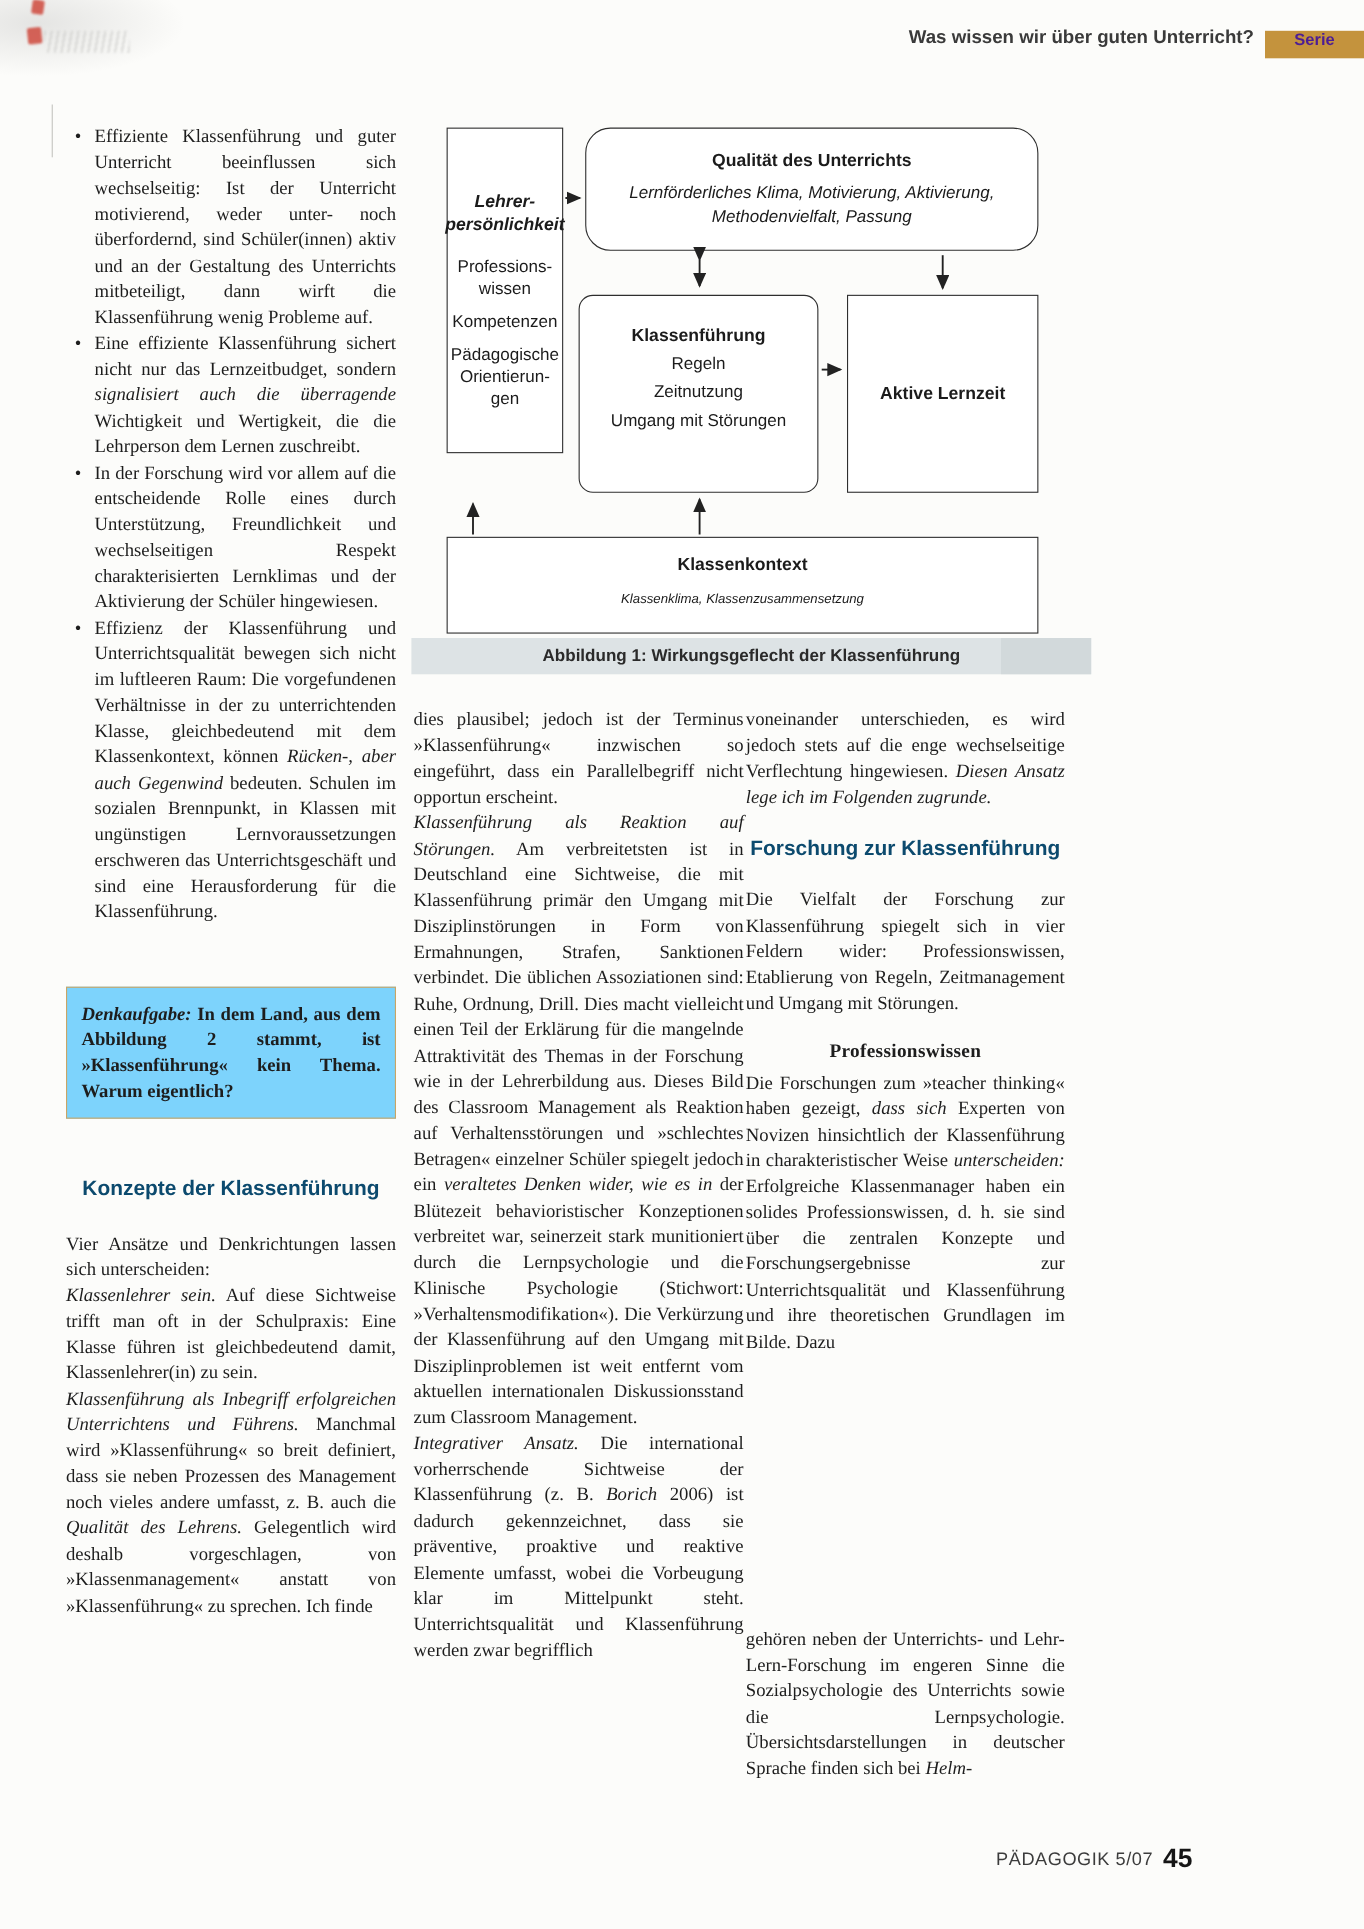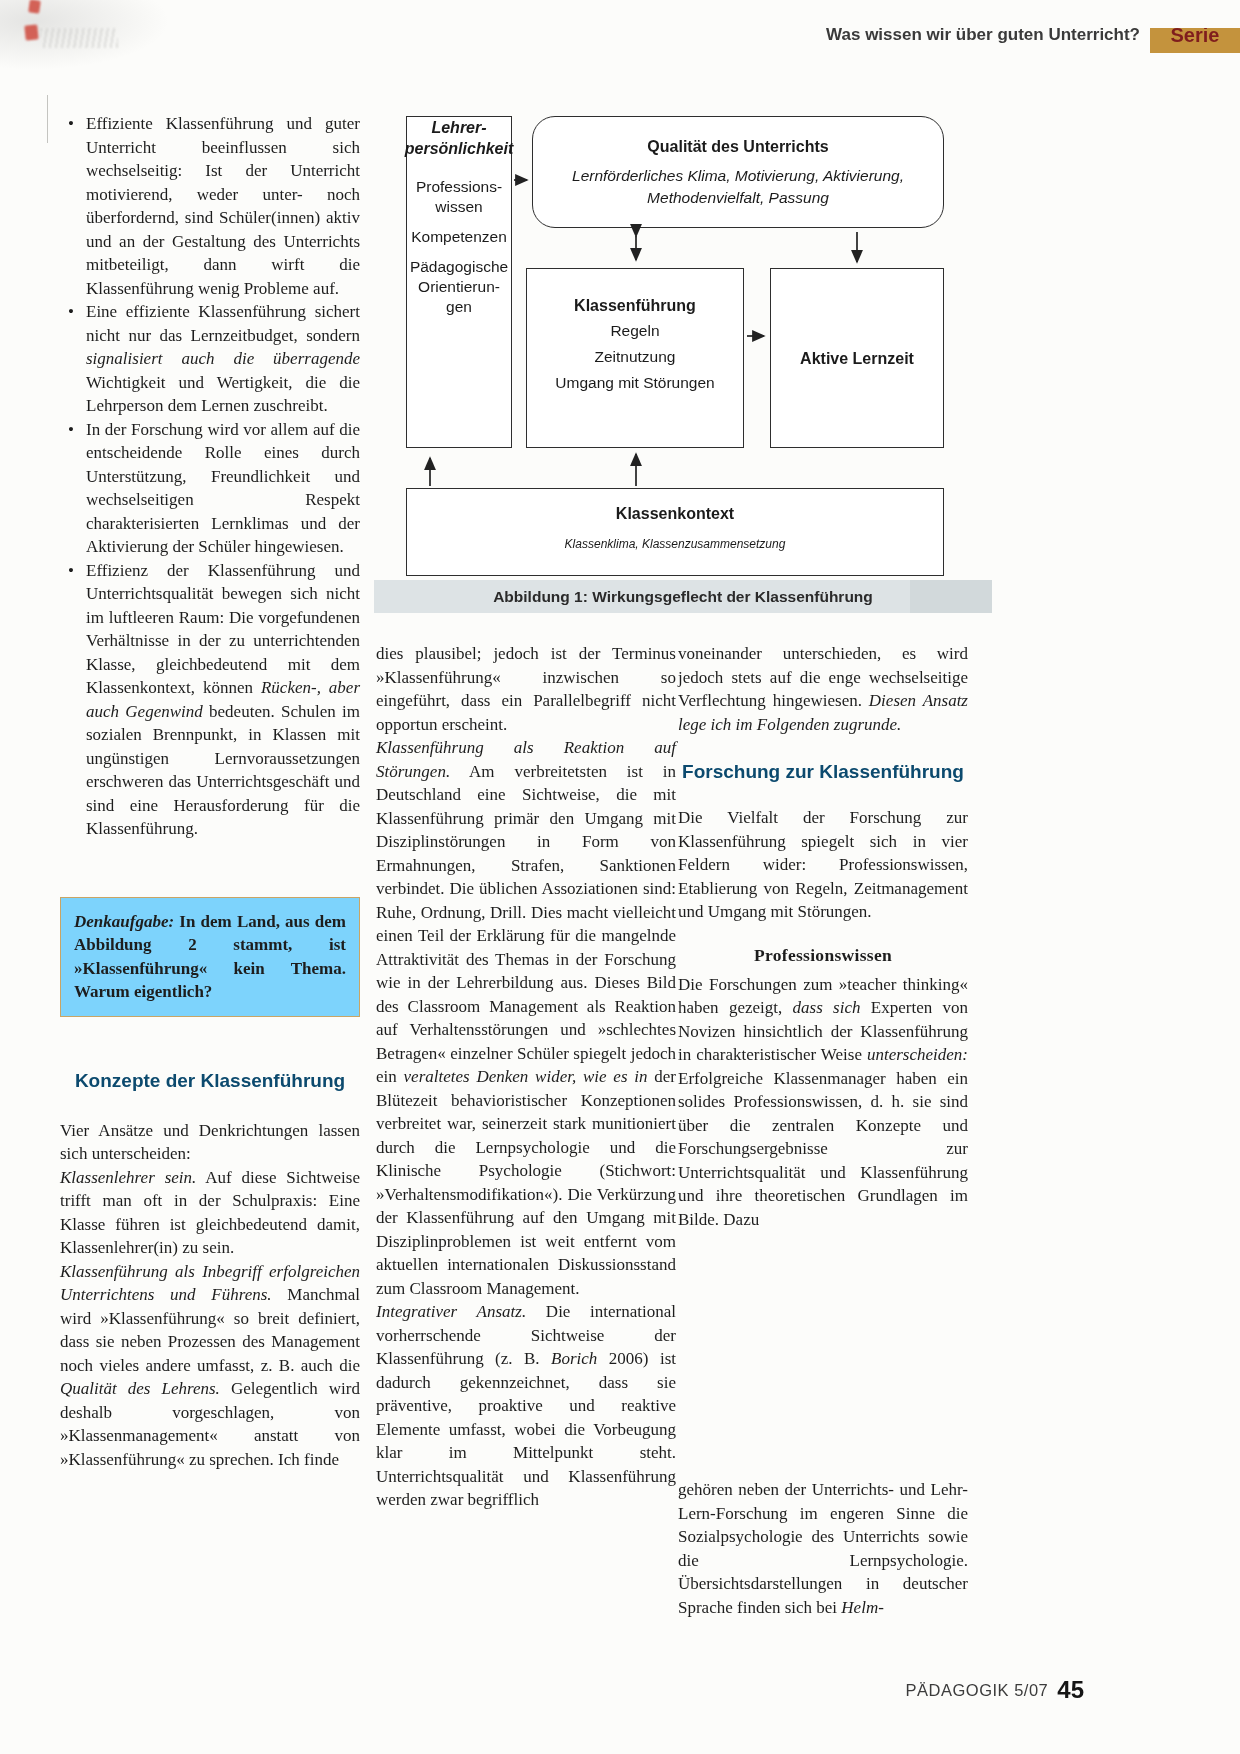--- a/index.html
+++ b/index.html
@@ -13,43 +13,43 @@
   .red-mark.m2{left:25px;top:25px;width:13px;height:15px;transform:rotate(-6deg);}
   .smudge{position:absolute;left:40px;top:28px;width:78px;height:20px;opacity:.55;
         background:repeating-linear-gradient(100deg,#c9c9c6 0 2px,transparent 2px 6px);filter:blur(1px);}
   .hairline{position:absolute;left:47px;top:95px;width:1px;height:48px;background:#c4c4c0;}
   
   .running-head{position:absolute;left:740px;top:26px;width:400px;height:21px;overflow:hidden;
         text-align:right;font-family:"Liberation Sans",sans-serif;}
   .running-head span{display:inline-block;margin-top:-7px;font-weight:700;font-size:17px;color:#3a3a3a;}
   .series-badge{position:absolute;left:1150px;top:28px;width:90px;height:25px;overflow:hidden;
         background:#c4933d;text-align:center;font-family:"Liberation Sans",sans-serif;}
-  .series-badge span{display:inline-block;margin-top:-11px;font-weight:700;font-size:20px;color:#7f1d1d;}
+  .series-badge span{display:inline-block;margin-top:-11px;font-weight:700;font-size:15px;color:#4c1d95;}
   
   .para{margin:0;font-size:17px;line-height:23.5px;text-align:justify;}
   .it{font-style:italic;}
   .bullet{position:relative;padding-left:26px;}
   .bullet::before{content:"\2022";position:absolute;left:8px;top:0;}
   
   .col1{position:absolute;left:60px;top:112px;width:300px;}
   .think-box{margin-top:56px;border:1.6px solid #c9a565;padding:12px 13px;background:#7dd3fc;font-weight:bold;}
   .sans-head{font-family:"Liberation Sans",sans-serif;font-weight:700;font-size:19px;line-height:24px;
         text-align:center;color:#0c4a6e;margin:52px 0 26px;}
   
   .diagram{position:absolute;left:374px;top:112px;width:618px;height:504px;
         font-family:"Liberation Sans",sans-serif;color:#1b1b1b;}
   .dbox{position:absolute;background:#fff;border:1.6px solid #2e2e2e;box-sizing:border-box;
         display:flex;flex-direction:column;align-items:center;text-align:center;}
   .dbox-title{font-weight:700;font-size:16px;line-height:21px;white-space:pre-line;margin:0;}
   .dbox-item{font-size:15.5px;line-height:20px;white-space:pre-line;margin:10px 0 0;}
-  .b-teacher{left:32px;top:4px;width:106px;height:332px;}
+  .b-teacher{left:32px;top:4px;width:106px;height:296px;padding-top:56px;}
   .b-teacher .dbox-title{font-style:italic;margin-bottom:8px;}
   .b-quality{left:158px;top:4px;width:412px;height:112px;justify-content:center;border-radius:23px;}
   .b-quality .dbox-sub{font-style:italic;font-size:15.5px;line-height:22px;white-space:pre-line;margin-top:8px;}
-  .b-mgmt{left:152px;top:156px;width:218px;height:180px;padding-top:26px;}
+  .b-mgmt{left:152px;top:156px;width:218px;height:180px;padding-top:26px;border-radius:13px;}
   .b-mgmt .dbox-item{margin-top:3px;line-height:23px;}
   .b-active{left:396px;top:156px;width:174px;height:180px;justify-content:center;}
   .b-context{left:32px;top:376px;width:538px;height:88px;padding-top:14px;}
   .b-context .dbox-sub{font-size:12px;line-height:20px;margin-top:10px;font-style:italic;}
   .arrows{position:absolute;left:0;top:0;pointer-events:none;}
   .fig-caption{position:absolute;left:0;top:468px;width:618px;height:33px;background:#dde3e5;
         font-weight:700;font-size:15.5px;line-height:33px;text-align:center;color:#2a2a2a;}
   .fig-caption .ghost{position:absolute;right:0;top:0;width:82px;height:100%;background:#c9d2d4;opacity:.55;}
   
   .col2{position:absolute;left:376px;top:642px;width:300px;}

